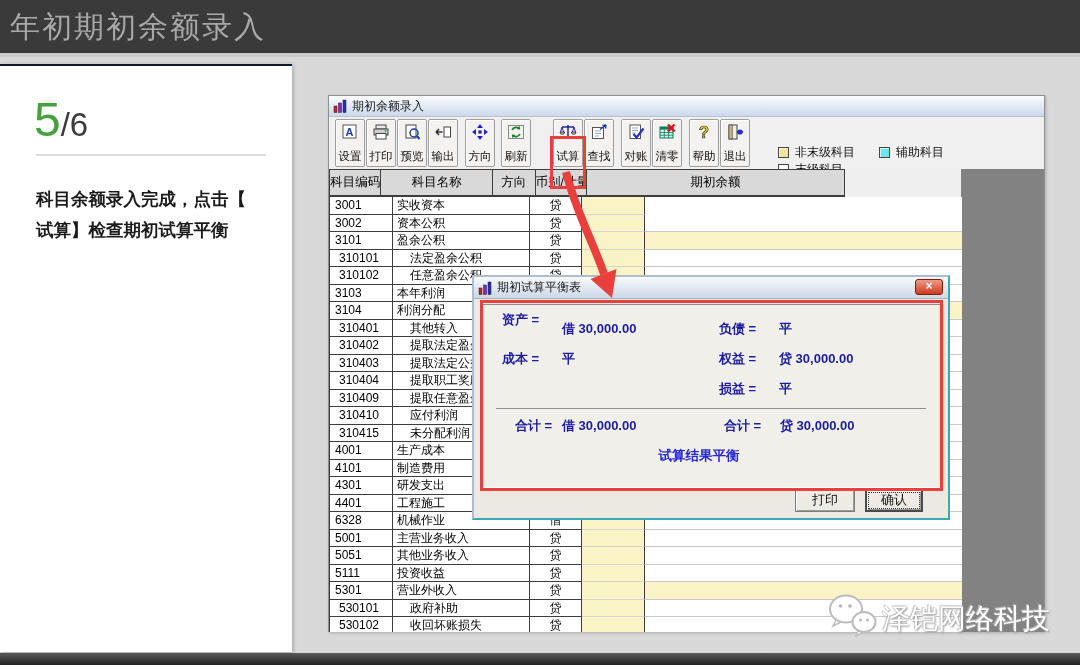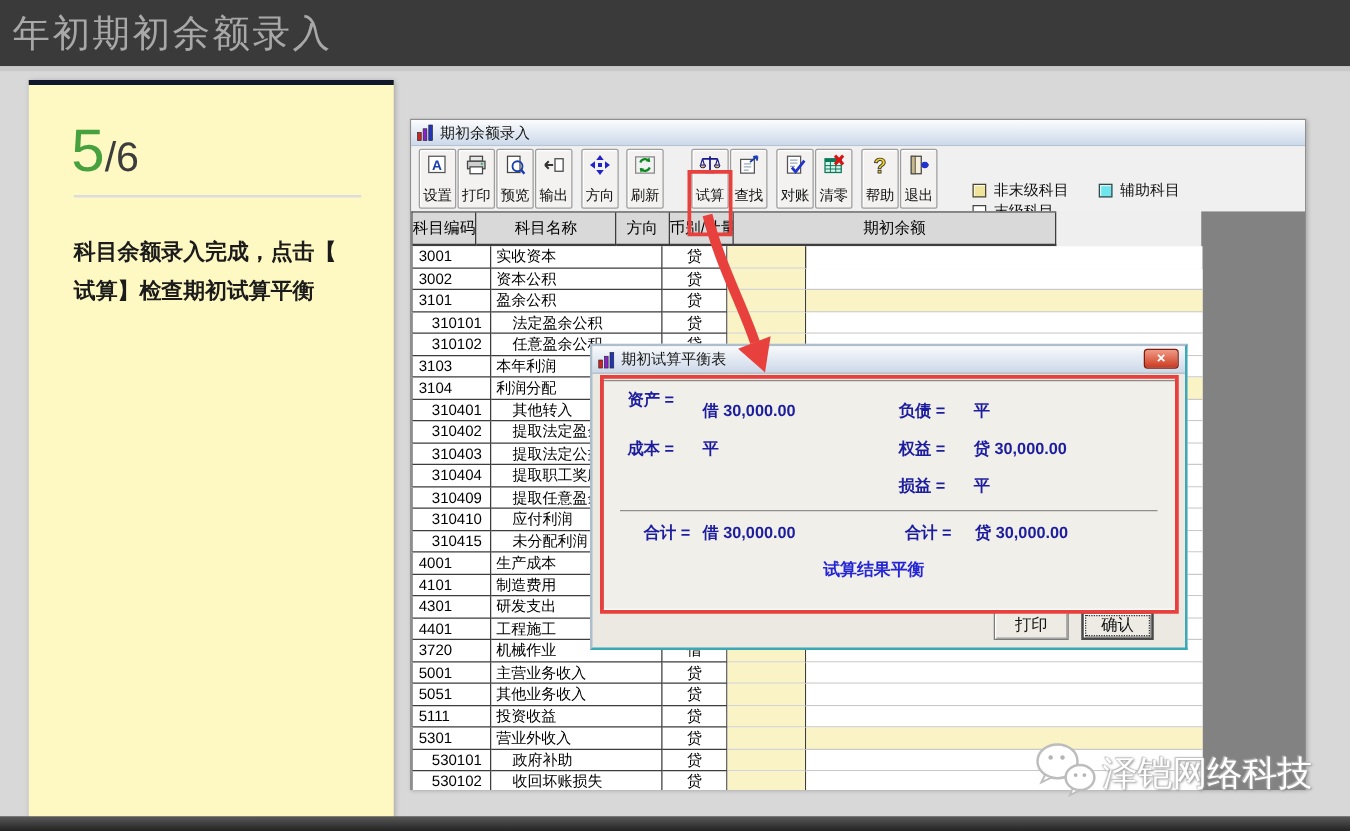--- a/index.html
+++ b/index.html
@@ -5,22 +5,22 @@
   html,body{margin:0;padding:0;}
   body{position:relative;width:1080px;height:665px;overflow:hidden;background:#d8d8d8;
        font-family:"Liberation Sans","DejaVu Sans",sans-serif;}
   
   .page-header{position:absolute;left:0;top:0;width:1080px;height:53px;background:#3a3a3a;}
   .page-header-title{position:absolute;left:10px;top:7px;font-size:30px;letter-spacing:2px;color:#a8a8a8;}
   .content-strip{position:absolute;left:0;top:53px;width:1080px;height:4px;background:#c9c9c9;}
   
   .bottom-bar{position:absolute;left:0;top:653px;width:1080px;height:12px;background:linear-gradient(#5a5a5a,#222);}
   
-  .left-panel{position:absolute;left:23px;top:64px;width:292px;height:586px;background:#fef9c3;
-              box-shadow:1px 1px 4px rgba(0,0,0,.25);border-top:4px solid #0f172a;}
+  .left-panel{position:absolute;left:0;top:64px;width:292px;height:586px;background:#ffffff;
+              box-shadow:1px 1px 4px rgba(0,0,0,.25);border-top:2px solid #0f172a;}
   .step{position:absolute;left:34px;top:26px;white-space:nowrap;}
   .step-num{font-size:48px;color:#47a13e;}
   .step-total{font-size:33px;color:#3c3c3c;}
   .step-rule{position:absolute;left:36px;top:88px;width:230px;height:2px;background:#dcdcdc;}
   .instruction{position:absolute;left:36px;top:118px;width:250px;font-size:17.5px;font-weight:bold;
                color:#1b1b1b;line-height:31px;}
   
   .app-window{position:absolute;left:328px;top:95px;width:717px;height:537px;background:#efefef;
               border:1px solid #8f8f8f;box-sizing:border-box;box-shadow:1px 1px 3px rgba(0,0,0,.2);}
   .win-titlebar{position:absolute;left:0;top:0;width:715px;height:21px;
@@ -47,21 +47,21 @@
   .grid{position:absolute;left:0;top:73px;width:715px;height:463px;overflow:hidden;background:#efefef;}
   .grid-filler{position:absolute;left:632px;top:0;width:83px;height:463px;background:#828282;}
   .grid-header{position:absolute;left:0;top:0;display:flex;width:516px;height:28px;box-sizing:border-box;
                border-left:1px solid #3d3d3d;border-top:1px solid #3d3d3d;background:#d9d9d9;}
   .hc{box-sizing:border-box;height:27px;line-height:25px;text-align:center;font-size:12.5px;color:#000;
       border-right:1px solid #3d3d3d;border-bottom:2px solid #3d3d3d;overflow:hidden;white-space:nowrap;}
   .grid-body{position:absolute;left:0;top:28px;width:633px;}
   .grid-row{display:flex;width:633px;box-sizing:border-box;border-left:1px solid #3d3d3d;background:#fff;}
   .gc{box-sizing:border-box;height:17.5px;font-size:12px;line-height:16px;overflow:hidden;white-space:nowrap;}
   .c-code{width:63px;padding-left:5px;border-right:1px solid #3d3d3d;border-bottom:1px solid #3d3d3d;}
-  .c-code.child{padding-left:9px;text-align:center;}
+  .c-code.child{padding-left:9px;}
   .c-name{width:137px;padding-left:4px;border-right:1px solid #3d3d3d;border-bottom:1px solid #3d3d3d;}
   .c-name.child{padding-left:17px;}
   .c-dir{width:52px;text-align:center;border-right:1px solid #3d3d3d;border-bottom:1px solid #3d3d3d;}
   .c-cur{width:63px;background:#faf3c6;border-right:1px solid #3d3d3d;border-bottom:1px solid #d4d4d4;}
   .c-bal{width:317px;text-align:right;padding-right:5px;background:#fff;border-bottom:1px solid #c9c9c9;}
   .c-bal.nonleaf{background:#faf3c6;}
   
   .dialog{position:absolute;left:472px;top:275px;width:478px;height:245px;background:#ebe9e1;
           box-sizing:border-box;border:2px solid;border-color:#aebecd #3ba8b6 #3ba8b6 #aebecd;z-index:10;}
   .dlg-titlebar{position:relative;height:21px;background:linear-gradient(#f8fafc,#ccd8e8);
@@ -388,21 +388,21 @@
           <div class="gc c-bal"></div>
         </div>
         <div class="grid-row">
           <div class="gc c-code">4401</div>
           <div class="gc c-name">工程施工</div>
           <div class="gc c-dir">借</div>
           <div class="gc c-cur"></div>
           <div class="gc c-bal"></div>
         </div>
         <div class="grid-row">
-          <div class="gc c-code">3720</div>
+          <div class="gc c-code">6328</div>
           <div class="gc c-name">机械作业</div>
           <div class="gc c-dir">借</div>
           <div class="gc c-cur"></div>
           <div class="gc c-bal"></div>
         </div>
         <div class="grid-row">
           <div class="gc c-code">5001</div>
           <div class="gc c-name">主营业务收入</div>
           <div class="gc c-dir">贷</div>
           <div class="gc c-cur"></div>

